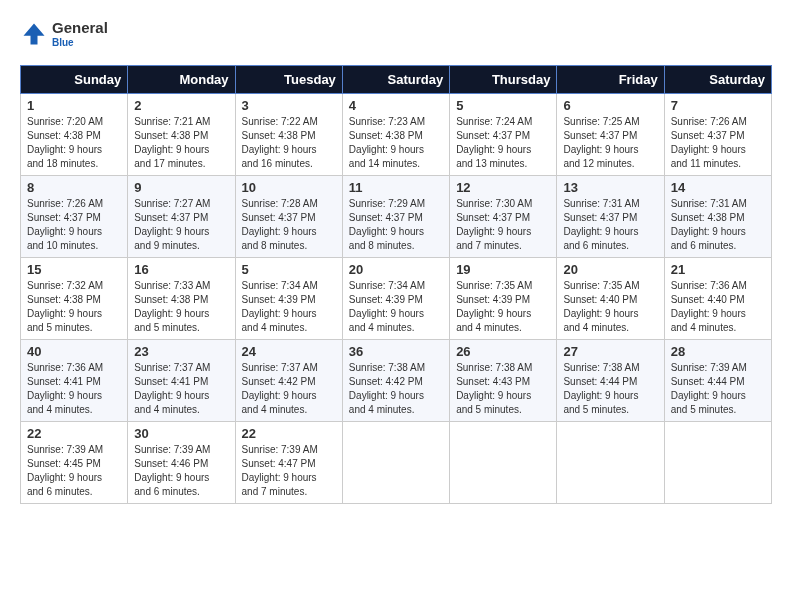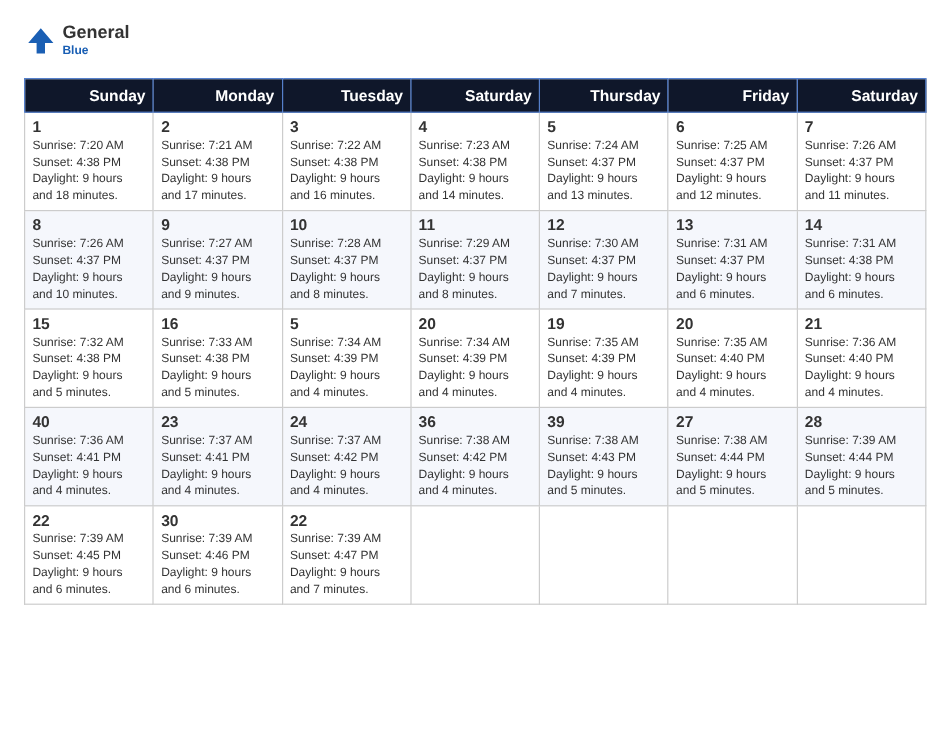--- a/index.html
+++ b/index.html
@@ -211,21 +211,21 @@
         </td>
         <td>
           <span class="day-number">24</span>
           <div class="day-info">Sunrise: 7:37 AM<br>Sunset: 4:42 PM<br>Daylight: 9 hours and 4 minutes.</div>
         </td>
         <td>
           <span class="day-number">36</span>
           <div class="day-info">Sunrise: 7:38 AM<br>Sunset: 4:42 PM<br>Daylight: 9 hours and 4 minutes.</div>
         </td>
         <td>
-          <span class="day-number">39</span>
+          <span class="day-number">26</span>
           <div class="day-info">Sunrise: 7:38 AM<br>Sunset: 4:43 PM<br>Daylight: 9 hours and 5 minutes.</div>
         </td>
         <td>
           <span class="day-number">27</span>
           <div class="day-info">Sunrise: 7:38 AM<br>Sunset: 4:44 PM<br>Daylight: 9 hours and 5 minutes.</div>
         </td>
         <td>
           <span class="day-number">28</span>
           <div class="day-info">Sunrise: 7:39 AM<br>Sunset: 4:44 PM<br>Daylight: 9 hours and 5 minutes.</div>
         </td>

